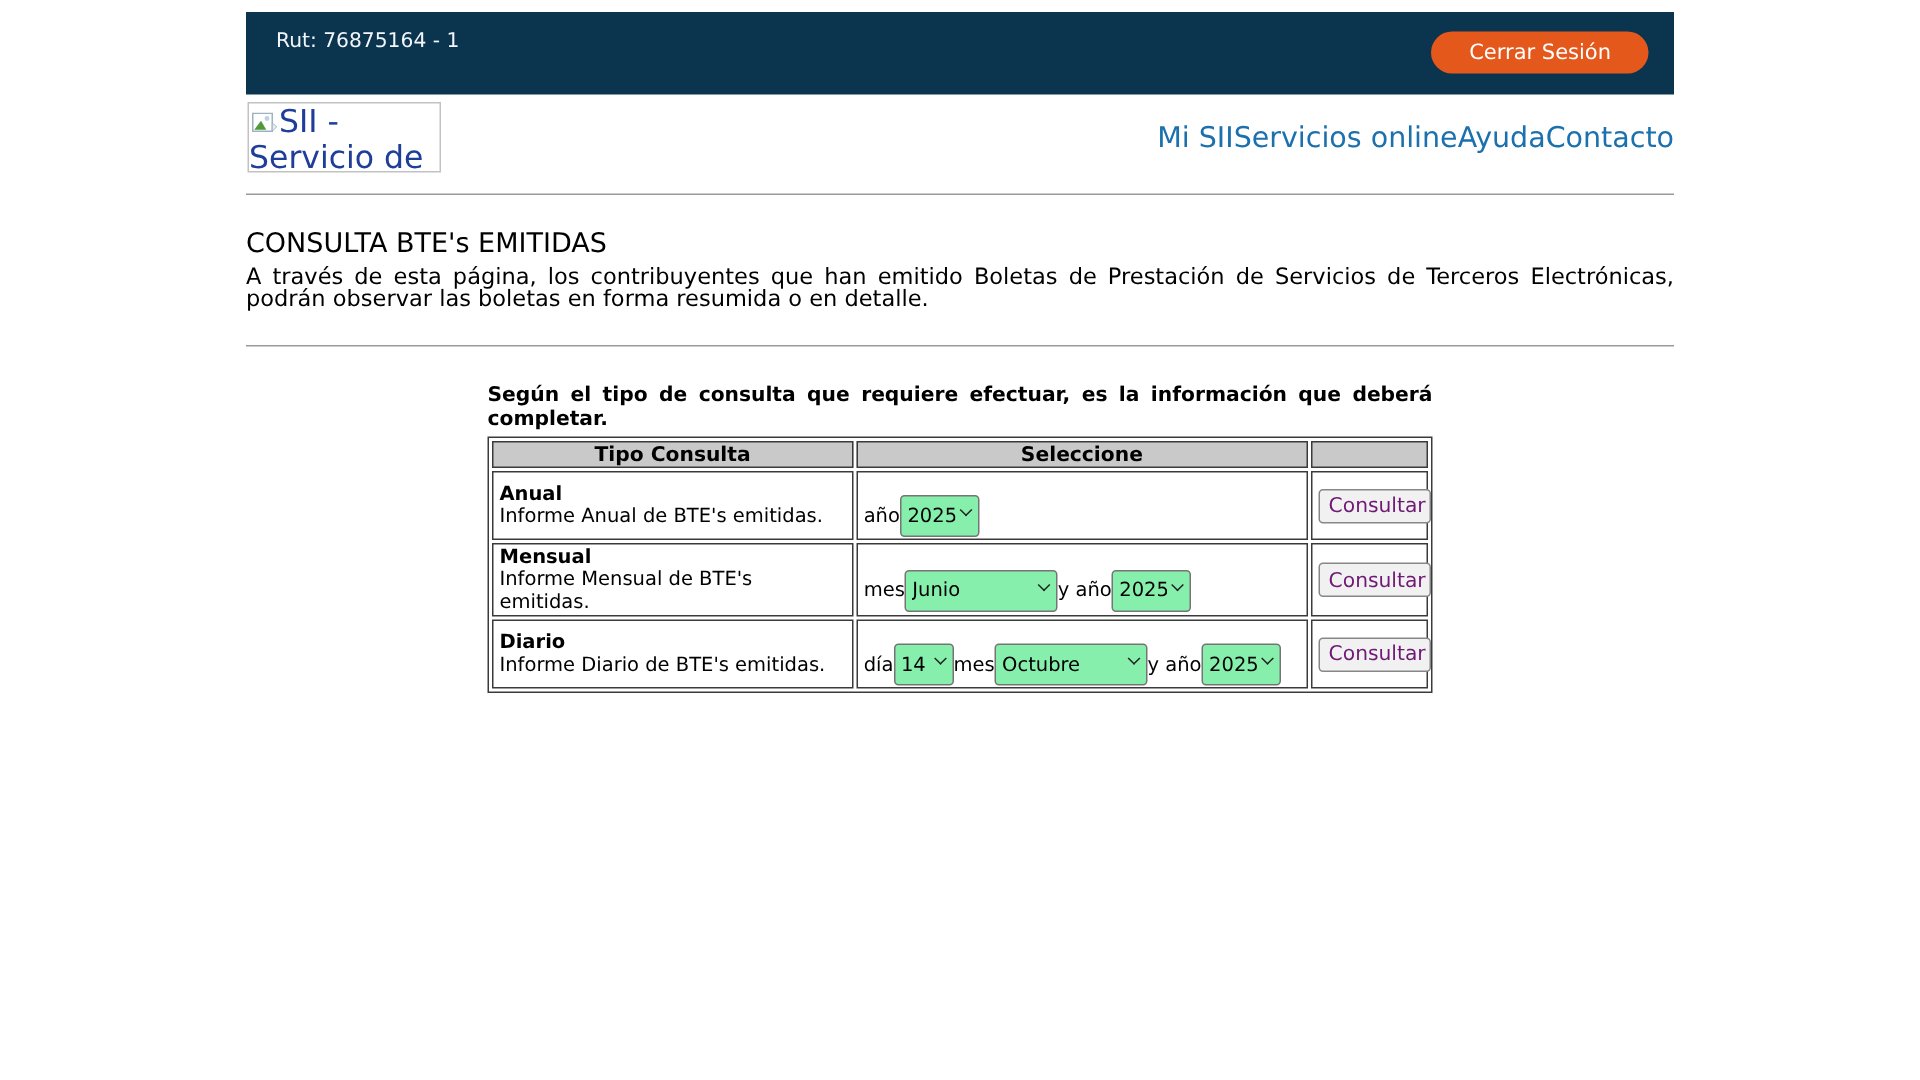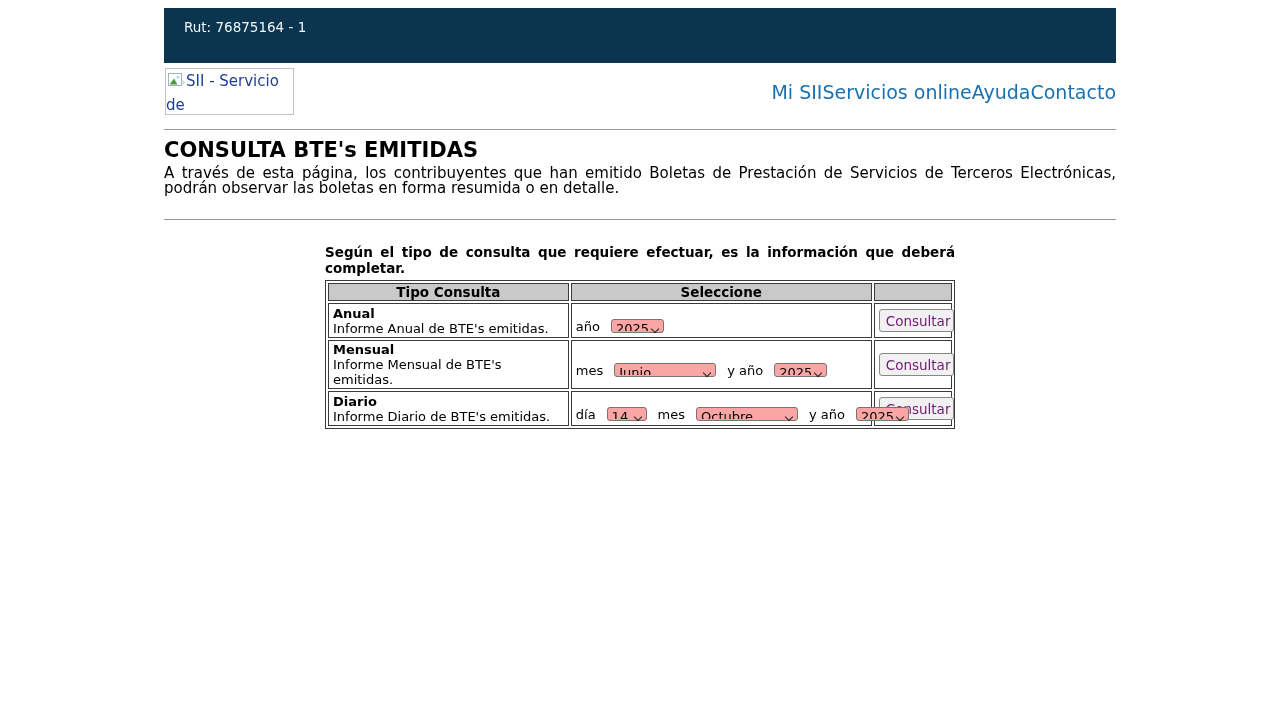--- a/index.html
+++ b/index.html
@@ -28,37 +28,37 @@
     cursor: pointer;
   }
 
   
   .headrow { position: relative; height: 52px; margin-top: 5px; }
   .logo-box {
     position: absolute; left: 1px; top: 0;
     width: 129px; height: 47px;
     border: 1px solid #c2c2c2;
     overflow: hidden;
-    color: #1e3e99; font-size: 15px; line-height: 24px;
+    color: #1e3e99; font-size: 21px; line-height: 24px;
     cursor: pointer;
   }
   .logo-box svg { vertical-align: -2px; margin: 0 1px 0 2px; }
   .mainnav {
     position: absolute; right: 0; top: 0; height: 47px;
     display: flex; align-items: center; 
     font-size: 19px;
   }
   .mainnav a { color: #1b70ae; text-decoration: none; cursor: pointer; }
 
   hr.rule {
     border: 0; border-top: 1px solid #9a9a9a;
     margin: 9px 0 0;
   }
 
-  h1.title { font-size: 21px; font-weight: bold; margin: 8px 0 4px; }
+  h1.title { font-size: 18px; font-weight: normal; margin: 22px 0 4px; }
   p.desc {
     font-size: 15px; line-height: 15px;
     text-align: justify; margin: 0;
   }
   hr.rule2 { border: 0; border-top: 1px solid #9a9a9a; margin: 23px 0 0; }
 
   .inner { width: 630px; margin: 0 auto; }
   p.instruction {
     font-size: 13.5px; font-weight: bold; line-height: 15.5px;
     text-align: justify; margin: 25px 0 4px;
@@ -74,55 +74,56 @@
     font-size: 13.5px; font-weight: bold;
     height: 18px; padding: 0 18px;
   }
   table.consulta td {
     border: 1px solid #3a3a3a;
     padding: 1px 4px; font-size: 13px; height: 34px;
     vertical-align: middle;
   }
   .tipo-name { font-weight: bold; line-height: 15px; }
   .tipo-desc { line-height: 15px; }
-  .sel-flex { display: flex; align-items: flex-start; gap: 11px; flex-wrap: nowrap; margin-top: 14px; }
+  .sel-flex { display: flex; align-items: center; gap: 0; flex-wrap: nowrap; margin-top: 14px; }
   .sel-flex span { white-space: nowrap; }
 
   .selwrap { position: relative; display: inline-block; }
   .selwrap::after {
     content: ''; position: absolute; right: 6px; top: 7px;
     width: 5px; height: 5px;
     border-right: 1.6px solid #222; border-bottom: 1.6px solid #222;
     transform: rotate(45deg); pointer-events: none;
   }
   select {
     appearance: none; -webkit-appearance: none; -moz-appearance: none;
-    background: #fca5a5; border: 1px solid #757575; border-radius: 3px;
+    background: #86efac; border: 1px solid #757575; border-radius: 3px;
     font-family: inherit; font-size: 13px; color: #000;
-    height: 14px; padding: 1px 15px 1px 4px; cursor: pointer;
+    height: 28px; padding: 1px 15px 1px 4px; cursor: pointer;
   }
   .w-day select   { width: 40px; }
   .w-month select { width: 102px; }
   .w-year select  { width: 53px; }
 
   td.btn-cell { text-align: center; vertical-align: bottom; padding-bottom: 3px; }
   button.consultar {
     width: 75px; height: 23px;
     font-family: inherit; font-size: 13.5px; color: #701a75;
     background: #f1f1f1; border: 1px solid #878787; border-radius: 3px;
     cursor: pointer;
   }
 </style>
 </head>
 <body>
 
 <div class="page">
 
   <div class="topbar">
     <span class="rut">Rut: 76875164 - 1</span>
+    <button class="logout">Cerrar Sesión</button>
   </div>
 
   <div class="headrow">
     <div class="logo-box">
       <svg width="17" height="15" viewBox="0 0 17 15">
         <rect x="0.5" y="0.5" width="13" height="12" fill="#ffffff" stroke="#9fb2c0"></rect>
         <polygon points="1.5,11.5 6,5.5 9.5,11.5" fill="#4e9a3c"></polygon>
         <circle cx="10" cy="4" r="1.6" fill="#bcd2e8"></circle>
         <polygon points="13.5,7 16.5,9.5 13.5,12.5" fill="#e8eef3" stroke="#9fb2c0" stroke-width="0.6"></polygon>
       </svg><span>SII - Servicio de</span>

